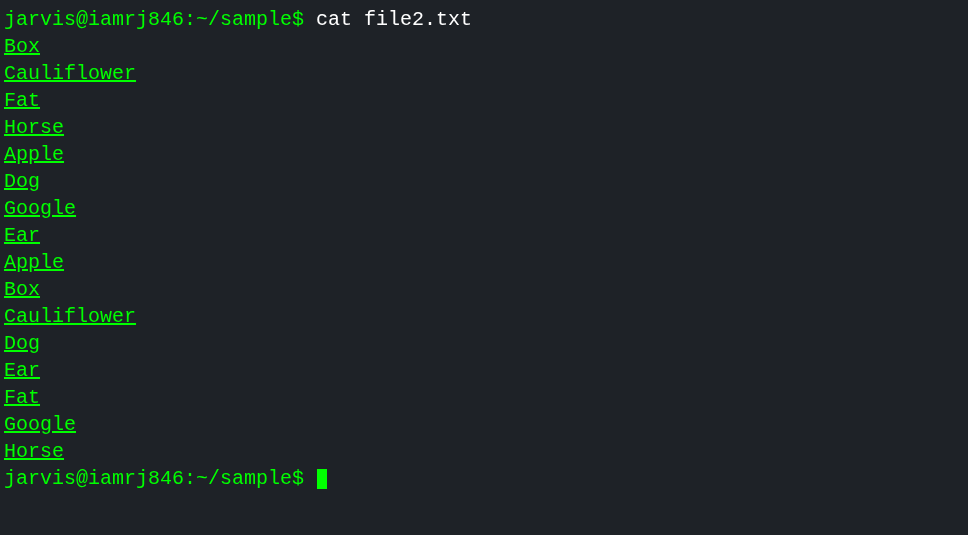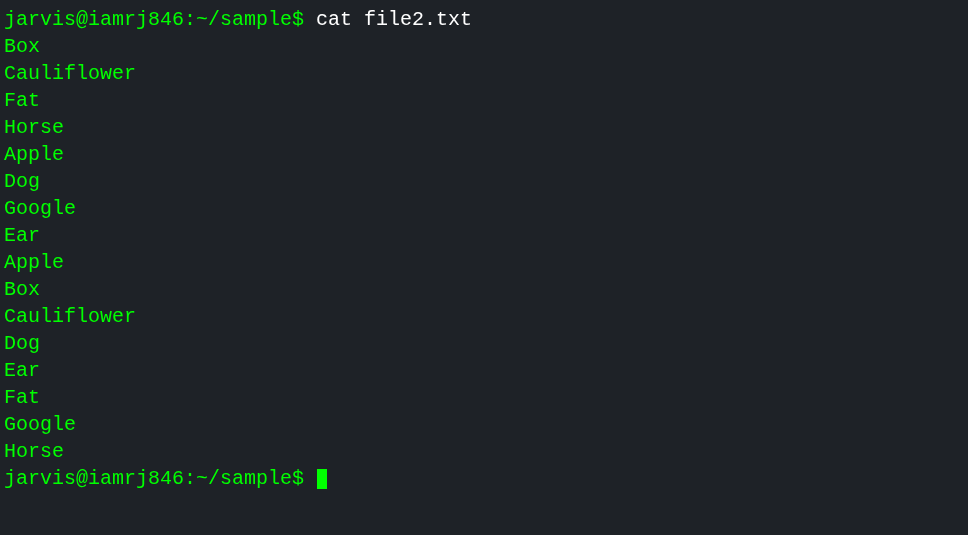--- a/index.html
+++ b/index.html
@@ -34,20 +34,21 @@
     .prompt-color {
       color: #00ff00;
     }
 
     .command-color {
       color: #ffffff;
     }
 
     .output-color {
       color: #00ff00;
+      text-decoration: underline;
     }
 
     .cursor {
       display: inline-block;
       width: 10px;
       height: 20px;
       background-color: #00ff00;
       vertical-align: middle;
       margin-left: 1px;
       animation: blink 1s step-end infinite;

